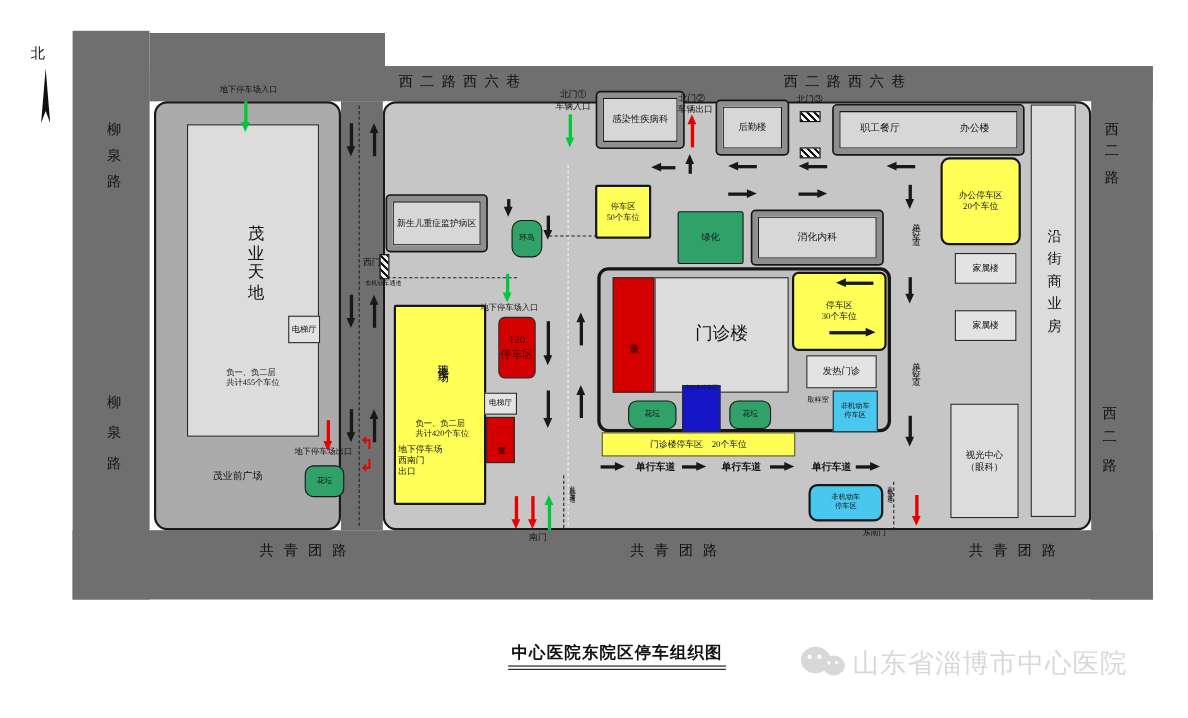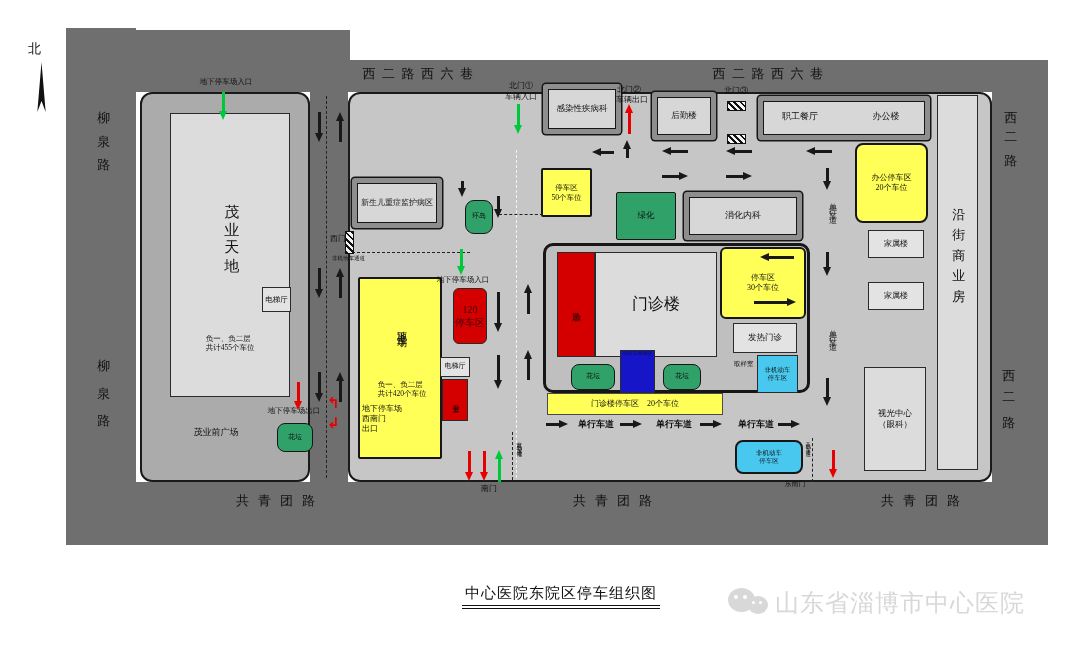--- a/index.html
+++ b/index.html
@@ -29,21 +29,21 @@
   .arr .shaft{position:absolute}
   .arr .head{position:absolute;width:0;height:0}
   .dash{position:absolute}
   .barrier{position:absolute;border:1px solid #111;
            background:repeating-linear-gradient(45deg,#111 0 2px,#f5f5f5 2px 4.5px)}
   #north-indicator{position:absolute;left:28px;top:40px;width:30px;height:78px}
   #north-indicator .n-char{position:absolute;left:0;top:0;font-size:13px}
   .compass-needle{position:absolute;left:7px;top:22px;width:13px;height:50px;background:#111;
                   clip-path:polygon(50% 0,82% 100%,50% 78%,18% 100%)}
   .map-title{position:absolute;left:462px;top:584px;font-size:15px;letter-spacing:1px;color:#111;
-             border-bottom:4px double #111;padding:0 3px 2px 3px;font-weight:normal}
+             border-bottom:4px double #111;padding:0 3px 2px 3px;font-weight:bold}
   .wm{position:absolute;left:726px;top:586px;display:flex;align-items:center;gap:3px;color:#d8d8d8}
   .wm-text{font-size:24px;letter-spacing:1px;white-space:nowrap}
   .wm-icon{position:relative;width:46px;height:34px}
   .wm-b1{position:absolute;left:2px;top:2px;width:27px;height:24px;background:#d8d8d8;border-radius:50%}
   .wm-b2{position:absolute;left:22px;top:10px;width:20px;height:18px;background:#d8d8d8;border-radius:50%}
   .wm-e{position:absolute;width:4px;height:4px;background:#fff;border-radius:50%}
 </style>
 </head>
 <body>
 

